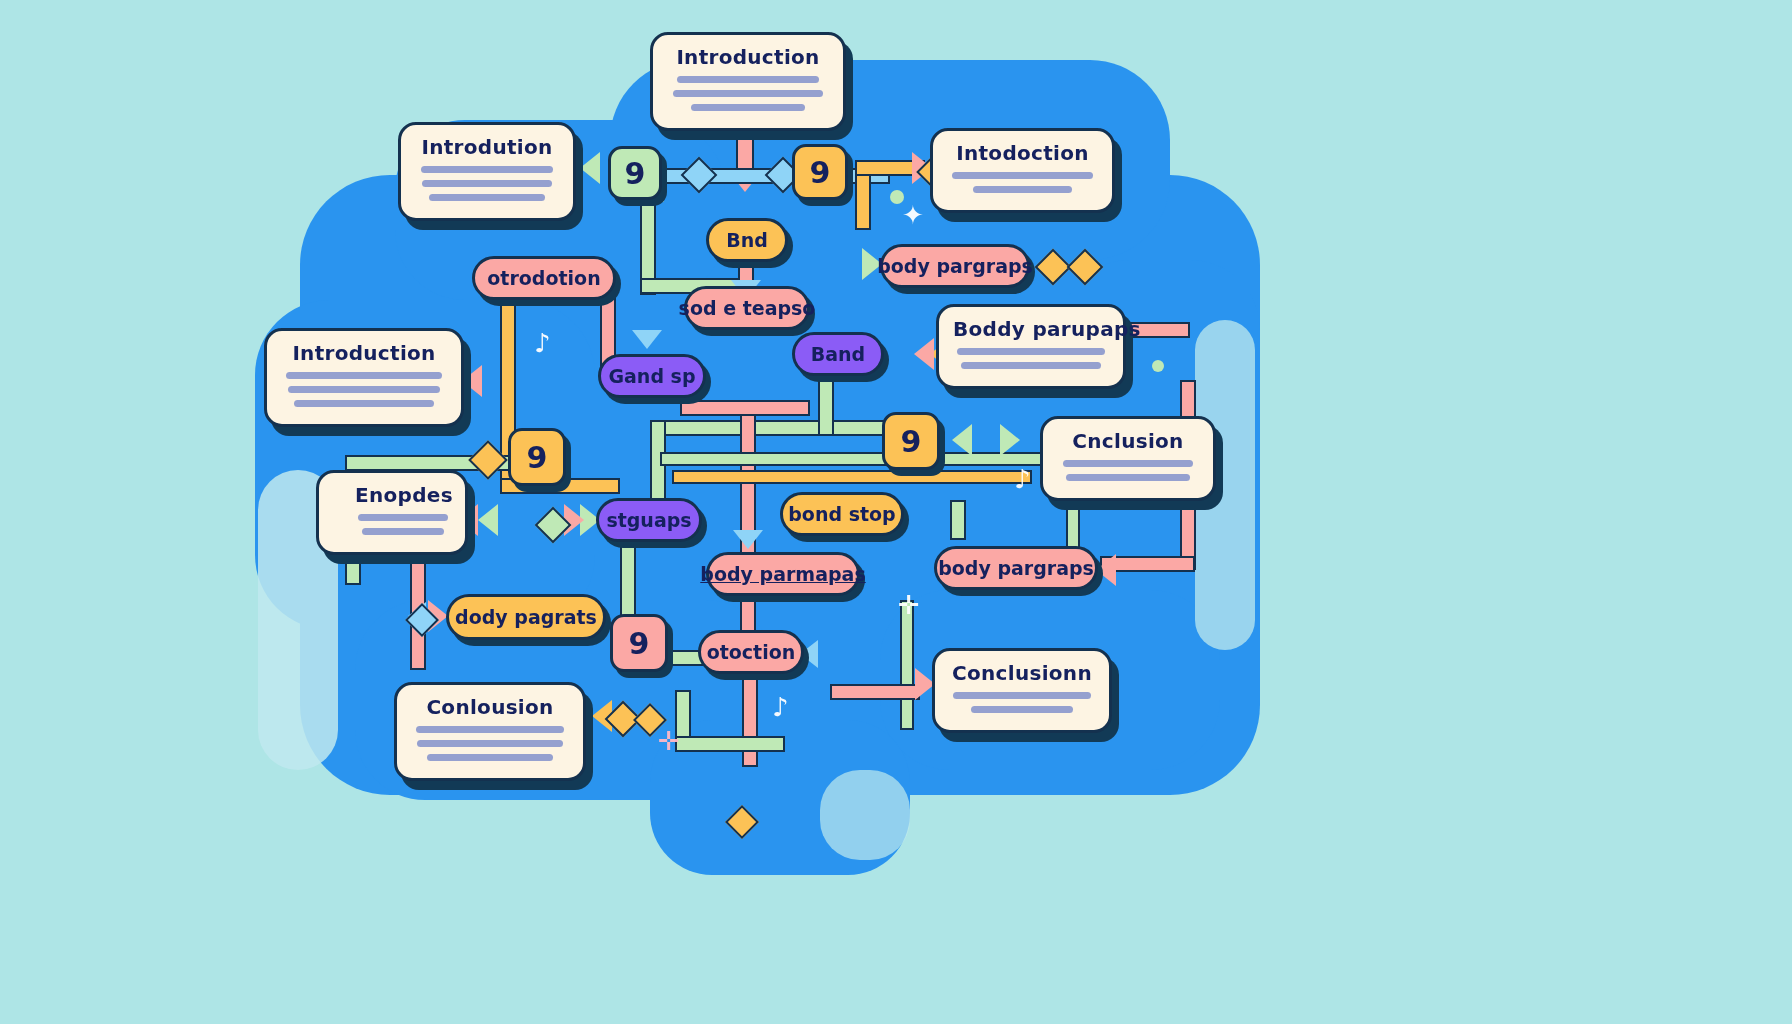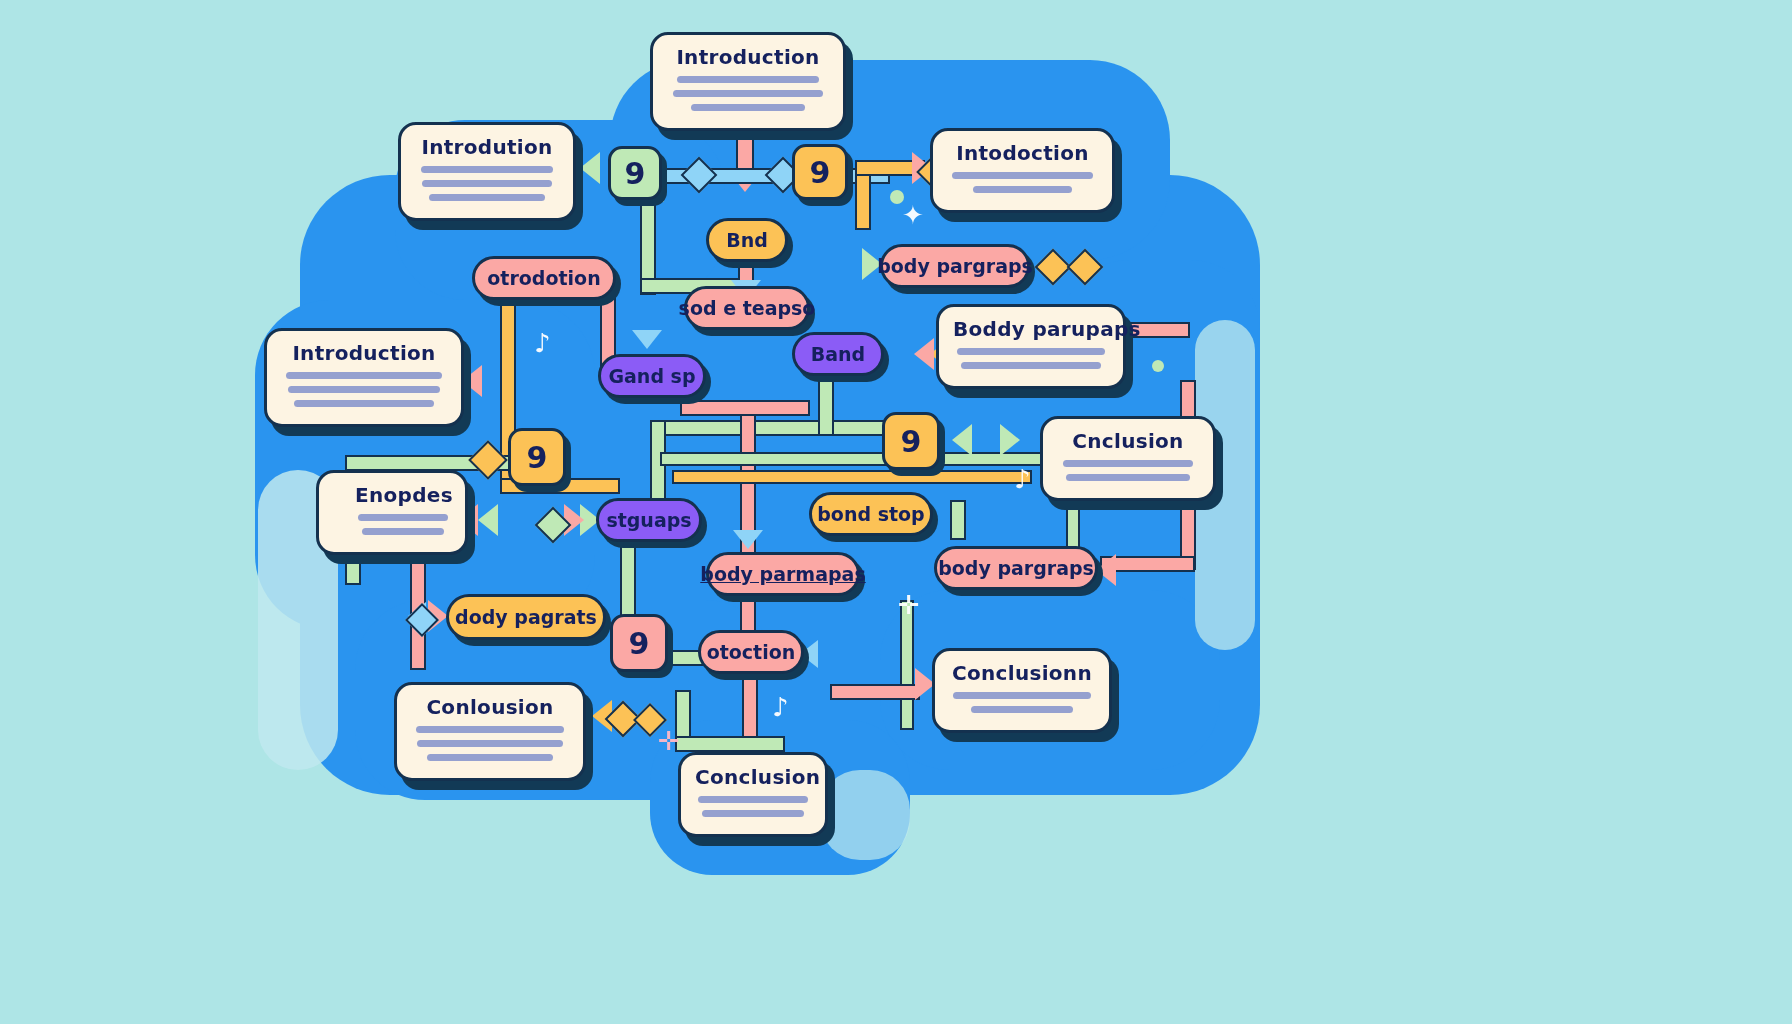--- a/index.html
+++ b/index.html
@@ -275,25 +275,20 @@
     <div class="l" style="width:92%;"></div>
     <div class="l" style="width:80%;"></div>
   </div>
 
   <div class="node card" style="left:932px;top:648px;width:180px;">
     <div class="t">Conclusionn</div>
     <div class="l" style="width:95%;"></div>
     <div class="l" style="width:70%;"></div>
   </div>
 
-  <div class="node card" style="left:678px;top:752px;width:150px;">
-    <div class="t">Conclusion</div>
-    <div class="l" style="width:95%;"></div>
-    <div class="l" style="width:88%;"></div>
-  </div>
 
   <div class="node pill orange" style="left:706px;top:218px;width:82px;height:44px;">
     <span>Bnd</span>
   </div>
 
   <div class="node pill pink" style="left:684px;top:286px;width:126px;height:44px;">
     <span>sod e teapso</span>
   </div>
 
   <div class="node pill pink" style="left:472px;top:256px;width:144px;height:44px;">
@@ -309,21 +304,21 @@
   </div>
 
   <div class="node pill green" style="left:792px;top:332px;width:92px;height:44px;">
     <span>Band</span>
   </div>
 
   <div class="node pill green" style="left:596px;top:498px;width:106px;height:44px;">
     <span>stguaps</span>
   </div>
 
-  <div class="node pill orange" style="left:809px;top:492px;width:124px;height:44px;text-align:center;">
+  <div class="node pill orange" style="left:780px;top:492px;width:124px;height:44px;text-align:center;">
     <span>bond stop</span>
   </div>
 
   <div class="node pill pink" style="left:706px;top:552px;width:154px;height:44px;text-decoration:underline;">
     <span>body parmapas</span>
   </div>
 
   <div class="node pill pink" style="left:934px;top:546px;width:164px;height:44px;">
     <span>body pargraps</span>
   </div>

